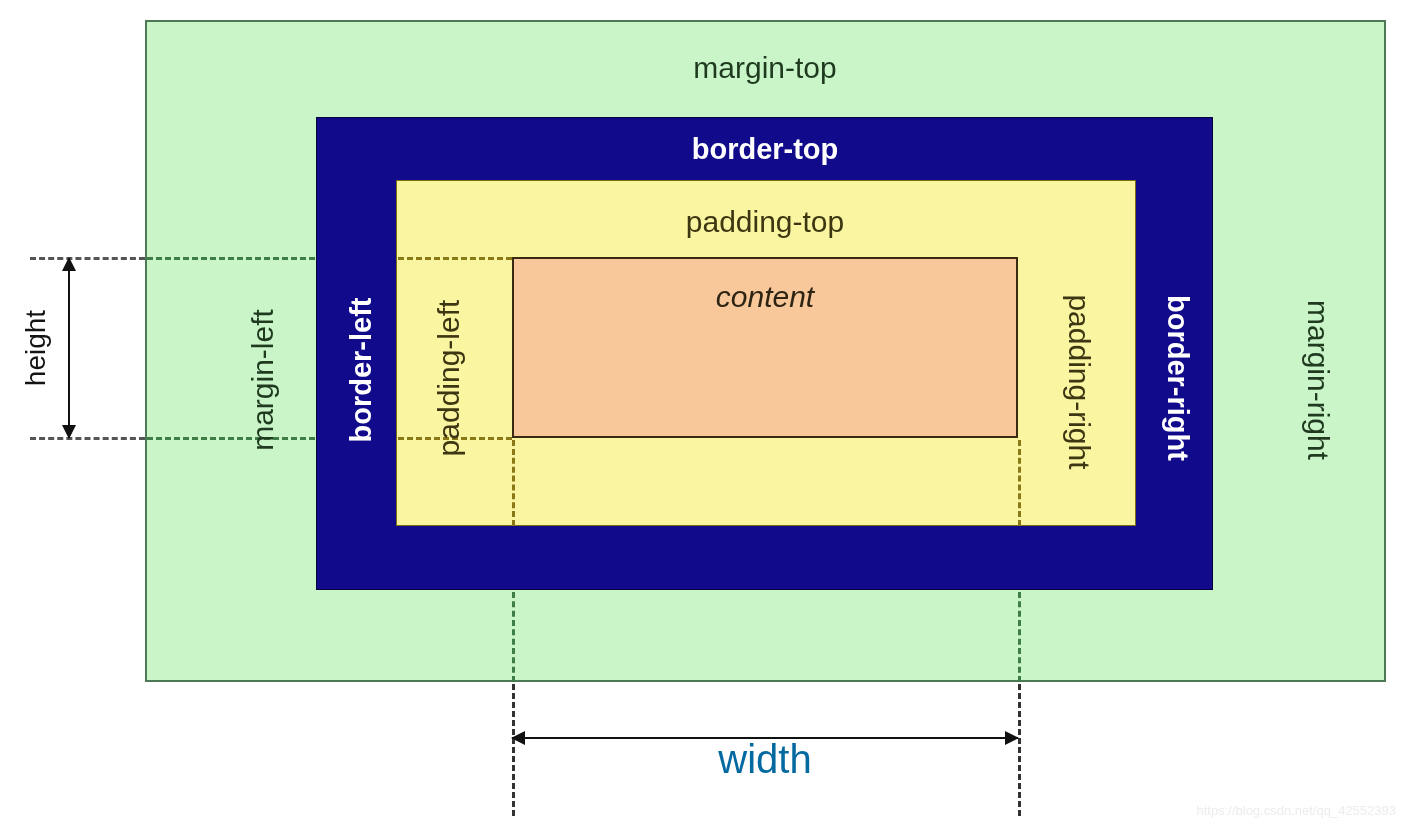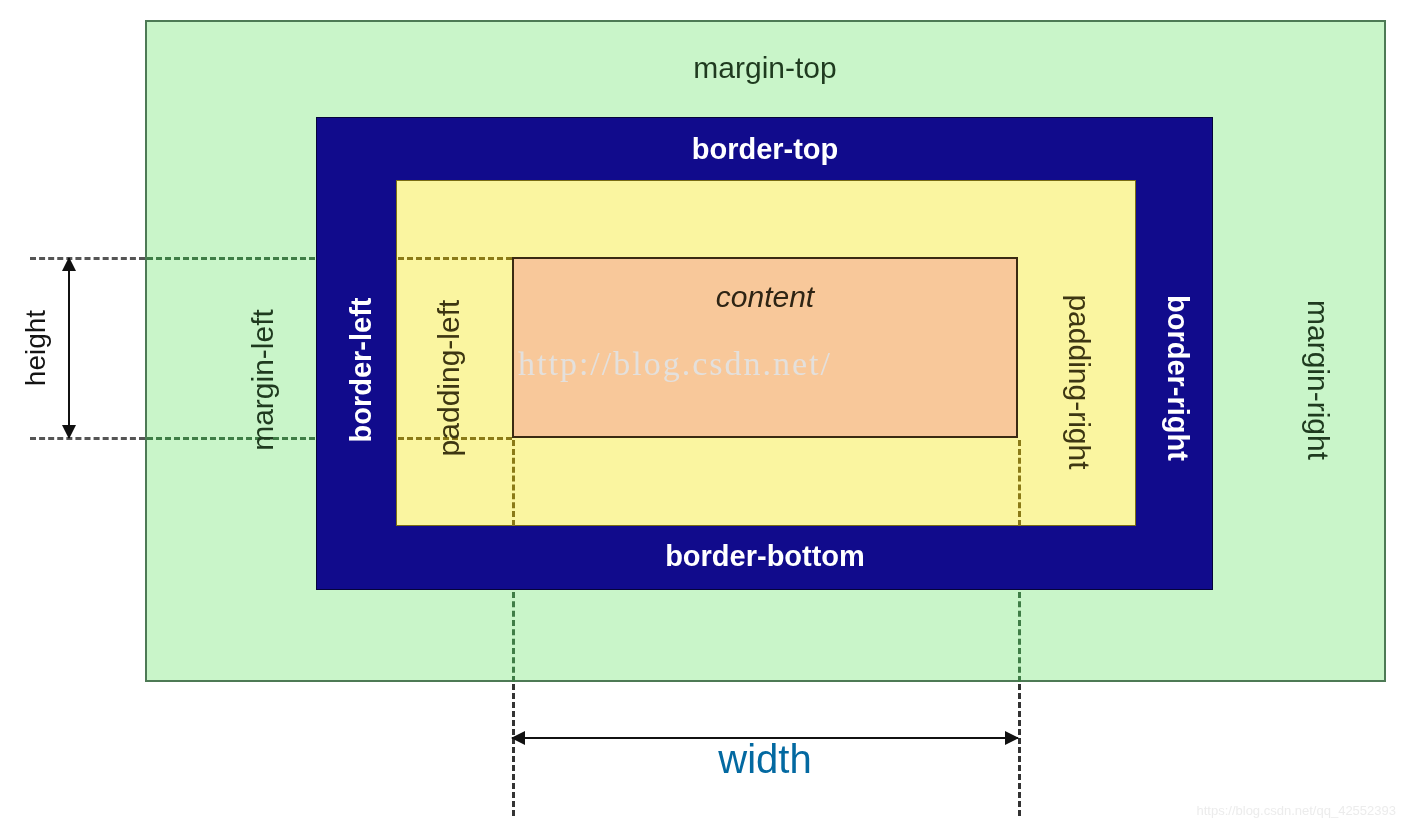--- a/index.html
+++ b/index.html
@@ -235,40 +235,39 @@
   <div class="dash-v" style="left:512px; top:684px; height:132px;"></div>
 
   <div class="dash-v olive" style="left:1018px; top:440px; height:86px;"></div>
   <div class="dash-v green" style="left:1018px; top:592px; height:90px;"></div>
   <div class="dash-v" style="left:1018px; top:684px; height:132px;"></div>
 
   <div class="lbl lbl-margin h-mid" style="left:765px; top:68px;">margin-top</div>
 
   <div class="lbl lbl-border h-mid" style="left:765px; top:149px;">border-top</div>
 
+  <div class="lbl lbl-padding h-mid" style="left:765px; top:222px;">padding-top</div>
 
   <div class="lbl lbl-content h-mid" style="left:765px; top:297px;font-style:italic;">content</div>
 
 
-  <div class="lbl lbl-border h-mid" style="left:765px; top:556px;">border-bottom</div>
 
 
   <div class="lbl lbl-margin v-up" style="left:263px; top:380px;">margin-left</div>
 
   <div class="lbl lbl-border v-up" style="left:361px; top:370px;">border-left</div>
 
   <div class="lbl lbl-padding v-up" style="left:449px; top:378px;">padding-left</div>
 
   <div class="lbl lbl-padding v-down" style="left:1079px; top:382px;">padding-right</div>
 
   <div class="lbl lbl-border v-down" style="left:1177px; top:378px;">border-right</div>
 
   <div class="lbl lbl-margin v-down" style="left:1318px; top:380px;">margin-right</div>
 
-  <div id="content-watermark">http://blog.csdn.net/</div>
 
   <div id="corner-watermark">https://blog.csdn.net/qq_42552393</div>
 
   <div id="height-measure">
     <div class="arrow-line-v"></div>
     <div class="arr arr-up"></div>
     <div class="arr arr-down"></div>
   </div>
   <div id="height-label">height</div>
 

